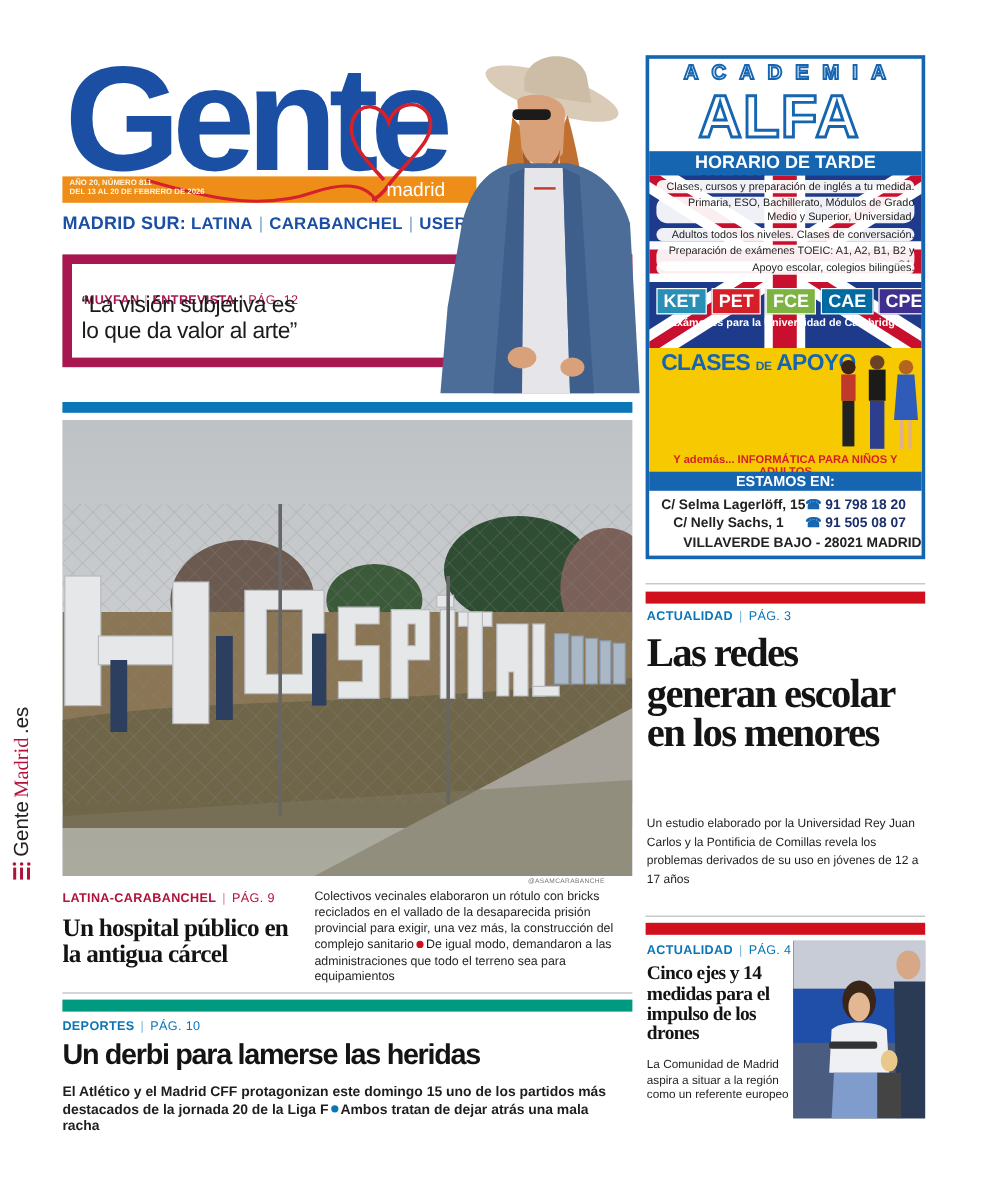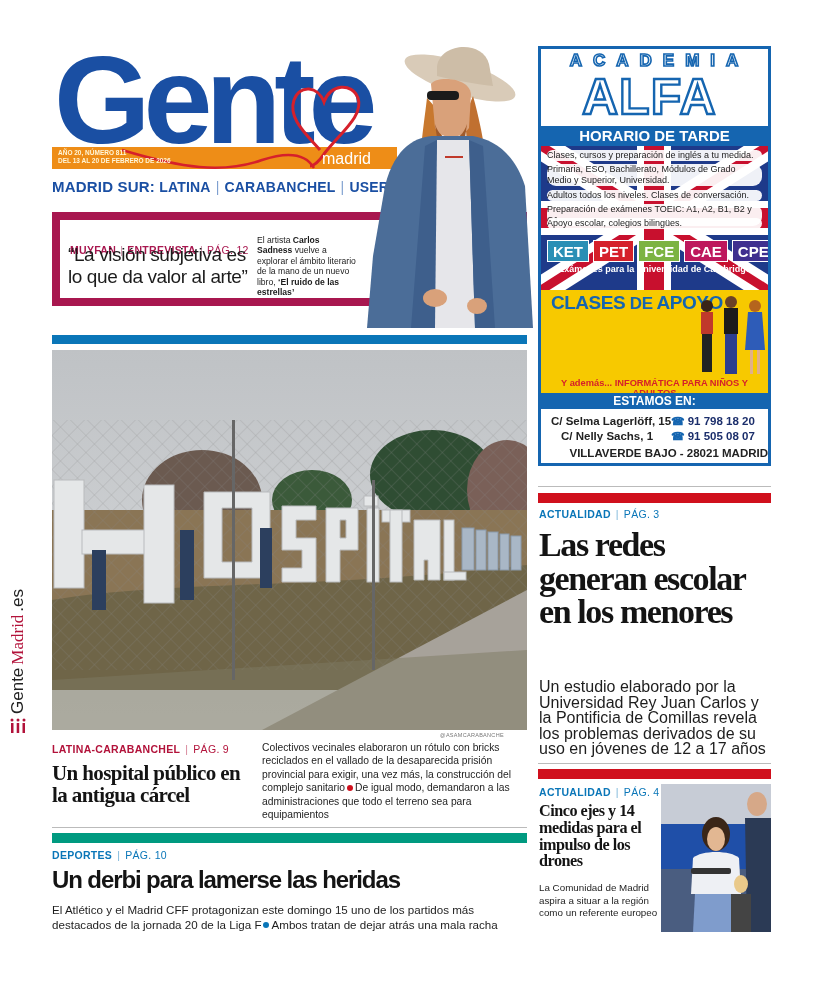--- a/index.html
+++ b/index.html
@@ -48,27 +48,27 @@
   
   .cowboy { position: absolute; left: 365px; top: 36px; width: 170px; height: 292px; }
 
   
   .ad { position: absolute; left: 538px; top: 46px; width: 233px; height: 420px; border: 3px solid #1565b0; background: #fff; }
   .ad-academia { position: absolute; left: 0; top: 2px; width: 100%; text-align: center; font-size: 17px; font-weight: 700; letter-spacing: 11px; color: #fff; -webkit-text-stroke: 1.6px #1565b0; padding-left: 10px; }
   .ad-alfa { position: absolute; left: 12px; top: 20px; width: 100%; font-size: 50px; font-weight: 700; color: #fff; -webkit-text-stroke: 2.4px #1565b0; letter-spacing: 1px; line-height: 56px; padding-left: 29px; }
   .ad-horario { position: absolute; left: 0; top: 77px; width: 100%; height: 20px; background: #1565b0; color: #ffffff; text-align: center; font-size: 15px; font-weight: 700; line-height: 20px; }
   .ad-flag { position: absolute; left: 0; top: 97px; width: 100%; height: 144px; background: #1e3a8a; overflow: hidden; }
   .ad-flag svg { position: absolute; left: 0; top: 0; }
-  .ad-pill { position: absolute; left: 6px; width: 215px; background: rgba(255,255,255,0.93); border-radius: 9px; font-size: 9px; line-height: 11px; color: #222; text-align: left; font-family: "Liberation Sans Narrow", "Liberation Sans", sans-serif; }
+  .ad-pill { position: absolute; left: 6px; width: 215px; background: rgba(255,255,255,0.93); border-radius: 9px; font-size: 9px; line-height: 11px; color: #222; text-align: right; font-family: "Liberation Sans Narrow", "Liberation Sans", sans-serif; }
   .ad-exams { position: absolute; top: 94px; left: 6px; display: flex; gap: 4px; }
   .ad-exam { height: 22px; padding: 0 5px; color: #fff; font-weight: 700; font-size: 15px; line-height: 22px; border: 1px solid #fff; }
   .ad-cambridge { position: absolute; top: 118px; left: 0; width: 100%; text-align: center; color: #fff; font-size: 9px; font-weight: 700; }
   .ad-apoyo { position: absolute; left: 0; top: 241px; width: 100%; height: 103px; background: #f7c900; }
   .ad-apoyo-title { position: absolute; left: 10px; top: 2px; font-size: 19px; font-weight: 700; color: #1565b0; letter-spacing: -0.5px; }
-  .ad-apoyo-title small { font-size: 17px; }
+  .ad-apoyo-title small { font-size: 10px; }
   .ad-apoyo-box { position: absolute; left: 7px; top: 26px; width: 145px; height: 58px; background: #fff; text-align: center; font-size: 10px; font-weight: 700; line-height: 13px; color: #222; padding-top: 3px; font-family: "Liberation Sans Narrow", "Liberation Sans", sans-serif; }
   .ad-apoyo-extra { position: absolute; left: 0; top: 88px; width: 100%; text-align: center; font-size: 9.3px; font-weight: 700; color: #d5202a; }
   .ad-students { position: absolute; left: 152px; top: 4px; width: 76px; height: 84px; }
   .ad-estamos { position: absolute; left: 0; top: 344px; width: 100%; height: 16px; background: #1565b0; color: #fff; text-align: center; font-size: 12px; font-weight: 700; line-height: 16px; }
   .ad-addr { position: absolute; left: 0; width: 100%; font-size: 11.5px; font-weight: 700; color: #222; line-height: 14px; }
   .ad-addr .street { position: absolute; text-align: left; }
   .ad-addr .tel { position: absolute; left: 130px; color: #1b2e6b; }
   .ad-addr .tel .ph { color: #1565b0; font-size: 11px; margin-right: 3px; }
   .ad-loc { position: absolute; left: 0; top: 398px; width: 100%; text-align: right; font-size: 11.5px; font-weight: 700; color: #222; }
 
@@ -84,27 +84,27 @@
   .hosp-kicker { position: absolute; left: 52px; top: 743px; color: #b2123a; }
   .hosp-head { position: absolute; left: 52px; top: 762px; width: 200px; font-family: "Liberation Serif", serif; font-weight: 700; font-size: 21px; line-height: 22px; letter-spacing: -0.6px; color: #141414; }
   .hosp-body { position: absolute; left: 262px; top: 741px; width: 262px; font-size: 10.3px; line-height: 13.4px; color: #1e1e1e; }
   .dot { display: inline-block; width: 6px; height: 6px; border-radius: 50%; margin: 0 2px 1px 2px; vertical-align: middle; }
 
   
   .rule-gray { position: absolute; height: 1px; background: #bbbbbb; }
   .bar-green { position: absolute; left: 52px; top: 833px; width: 475px; height: 10px; background: #009a80; }
   .derby-kicker { position: absolute; left: 52px; top: 849px; color: #0a76b8; }
   .derby-head { position: absolute; left: 52px; top: 866px; font-family: "Liberation Sans", sans-serif; font-weight: 700; font-size: 24px; letter-spacing: -1.1px; color: #141414; white-space: nowrap; }
-  .derby-body { position: absolute; left: 52px; top: 903px; width: 470px; font-size: 11.6px; line-height: 14.6px; color: #1e1e1e; }
+  .derby-body { position: absolute; left: 52px; top: 903px; width: 470px; font-size: 11.6px; line-height: 14.6px; color: #1e1e1e; font-weight: bold; }
 
   
   .bar-red { position: absolute; height: 10px; background: #d0101d; }
   .redes-kicker { position: absolute; left: 539px; top: 508px; color: #0a76b8; }
   .redes-head { position: absolute; left: 539px; top: 528px; width: 230px; font-family: "Liberation Serif", serif; font-weight: 700; font-size: 34px; line-height: 33.5px; letter-spacing: -1.4px; color: #141414; }
-  .redes-body { position: absolute; left: 539px; top: 679px; width: 232px; font-size: 16px; line-height: 15.6px; color: #1e1e1e; }
+  .redes-body { position: absolute; left: 539px; top: 679px; width: 232px; font-size: 10px; line-height: 15.6px; color: #1e1e1e; }
   .drones-kicker { position: absolute; left: 539px; top: 786px; color: #0a76b8; }
   .drones-head { position: absolute; left: 539px; top: 803px; width: 124px; font-family: "Liberation Serif", serif; font-weight: 700; font-size: 16.2px; line-height: 16.8px; letter-spacing: -0.5px; color: #141414; }
   .drones-body { position: absolute; left: 539px; top: 882px; width: 124px; font-size: 9.8px; line-height: 12.6px; color: #1e1e1e; }
   .drones-photo { position: absolute; left: 661px; top: 784px; width: 110px; height: 148px; overflow: hidden; background: #3d4f6d; }
 
   
   .side-brand { position: absolute; left: 8px; top: 735px; transform: rotate(-90deg); transform-origin: 0 0; white-space: nowrap; font-size: 17px; display: flex; align-items: center; gap: 3px; }
   .side-brand .g { color: #222; font-family: "Liberation Sans", sans-serif; }
   .side-brand .m { color: #b2123a; font-family: "Liberation Serif", serif; }
   .side-brand .es { color: #222; font-family: "Liberation Sans", sans-serif; }
@@ -132,21 +132,20 @@
     <span>LATINA</span><span class="sep">|</span><span>CARABANCHEL</span><span class="sep">|</span><span>USERA</span><span class="sep">|</span><span>VILLAVERDE</span>
   </div>
 </div>
 
 <div class="teaser">
   <div class="teaser-inner">
     <div class="teaser-kicker">
       <span>MUYFAN</span><span class="sep">|</span><span>ENTREVISTA</span><span class="sep">|</span><span class="pg">PÁG. 12</span>
     </div>
     <div class="teaser-quote">“La visión subjetiva es lo que da valor al arte”</div>
-    <div class="teaser-body"><span>El artista </span><b>Carlos Sadness</b><span> vuelve a explorar el ámbito literario de la mano de un nuevo libro, </span><b>‘El ruido de las estrellas’</b></div>
   </div>
 </div>
 
 <svg class="cowboy" viewBox="0 0 170 292">
 
   <ellipse cx="95" cy="42" rx="58" ry="16" fill="#d9cbb8" transform="rotate(18 95 42)"></ellipse>
   <path d="M72,30 C76,6 118,4 124,28 L128,50 C110,48 88,44 72,40 Z" fill="#cdbda7"></path>
 
   <path d="M62,62 C58,96 52,130 58,150 L72,150 L78,80 Z" fill="#c8782e"></path>
   <path d="M108,60 C118,96 126,140 120,170 L106,168 L100,80 Z" fill="#c07030"></path>
@@ -179,21 +178,21 @@
     </svg>
     <div class="ad-pill" style="top:4px;">Clases, cursos y preparación de inglés a tu medida.</div>
     <div class="ad-pill" style="top:18px;">Primaria, ESO, Bachillerato, Módulos de Grado Medio y Superior, Universidad.</div>
     <div class="ad-pill" style="top:44px;">Adultos todos los niveles. Clases de conversación.</div>
     <div class="ad-pill" style="top:58px;">Preparación de exámenes TOEIC: A1, A2, B1, B2 y C1.</div>
     <div class="ad-pill" style="top:72px;">Apoyo escolar, colegios bilingües.</div>
     <div class="ad-exams">
       <div class="ad-exam" style="background:#2a8fb5">KET</div>
       <div class="ad-exam" style="background:#d5202a">PET</div>
       <div class="ad-exam" style="background:#7cb342">FCE</div>
-      <div class="ad-exam" style="background:#be185d">CAE</div>
+      <div class="ad-exam" style="background:#0369a1">CAE</div>
       <div class="ad-exam" style="background:#3f2f8f">CPE</div>
     </div>
     <div class="ad-cambridge">Exámenes para la Universidad de Cambridge</div>
   </div>
   <div class="ad-apoyo">
     <div class="ad-apoyo-title"><span>CLASES</span> <small>DE</small> <span>APOYO</span></div>
     <svg class="ad-students" viewBox="0 0 76 84">
       <circle cx="14" cy="12" r="6" fill="#3a2418"></circle>
         <rect x="8" y="18" width="12" height="22" fill="#c0392b"></rect>
         <rect x="9" y="40" width="10" height="38" fill="#222"></rect>

